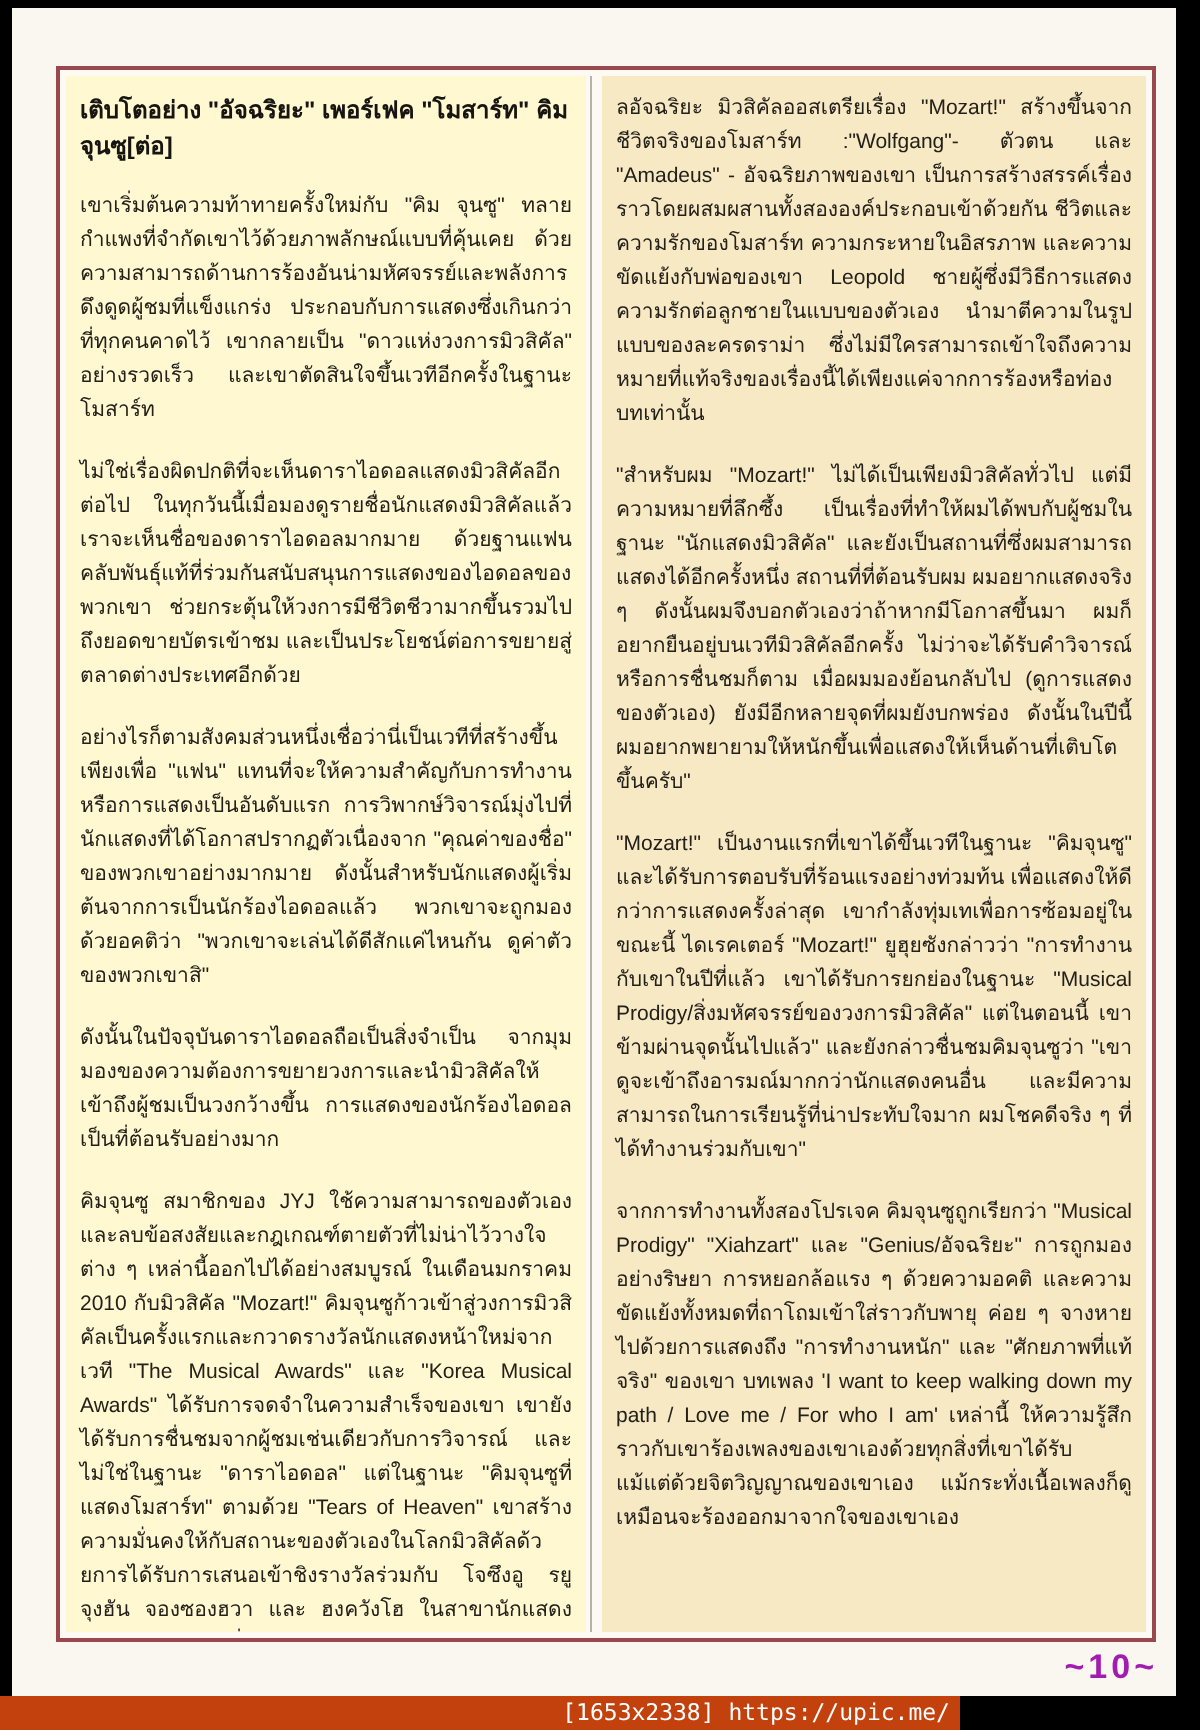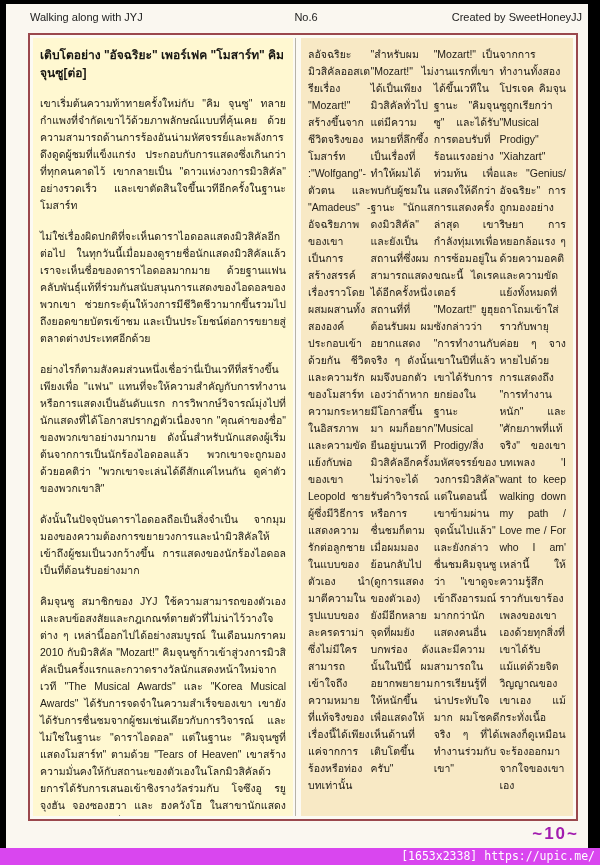--- a/index.html
+++ b/index.html
@@ -19,50 +19,45 @@
   .header .h-right { flex:1; text-align:right; }
 
   .content-box { position:absolute; left:22px; top:29px; width:550px; height:788px;
                  border:2px solid #9a484d; background:#fcfaf3; padding:3px;
                  display:flex; }
 
   .col { overflow:hidden; font-size:10.5px; line-height:17px; text-align:justify;
          color:#23201a; padding:8px 7px 4px 7px; }
   .col p { margin:0 0 14px 0; }
   .col-left  { width:260px; background:#fff8d1; }
-  .col-right { flex:1; background:#f8e9c5; display:flex; flex-direction:row; }
+  .col-right { flex:1; background:#f8e9c5; display:flex; flex-direction:column; }
 
   .divider { width:8px; position:relative; background:#fcfaf3; }
   .divider::after { content:""; position:absolute; left:2px; top:0; bottom:0;
                     width:1px; background:#b7b3a8; }
 
   .article-heading { font-size:12px; font-weight:bold; color:#171511;
                      margin:0 0 13px 0; line-height:18px; text-align:left; }
 
   .closing-line { font-weight:bold; margin:2px 0 10px 0; text-align:left; }
 
   .page-num { position:absolute; right:9px; top:820px;
               font-size:17px; font-weight:bold; letter-spacing:2px; color:#a21caf; }
 
-  .bottom-bar { position:absolute; left:0; bottom:0; width:600px; height:17px;
-                background:#d946ef; color:#fff; text-align:right;
+  .bottom-bar { position:absolute; left:0; bottom:0; width:480px; height:17px;
+                background:#c2410c; color:#fff; text-align:right;
                 font-family:"DejaVu Sans Mono","Liberation Mono",monospace;
                 font-size:11.5px; line-height:16px; padding-right:5px; }
 </style>
 </head>
 <body>
 
 <div class="frame">
   <div class="page">
 
-    <div class="header">
-      <span class="h-left">Walking along with JYJ</span>
-      <span class="h-center">No.6</span>
-      <span class="h-right">Created by SweetHoneyJJ</span>
-    </div>
 
     <div class="content-box">
 
       <div class="col col-left">
         <h2 class="article-heading">เติบโตอย่าง "อัจฉริยะ" เพอร์เฟค "โมสาร์ท" คิมจุนซู[ต่อ]</h2>
         <p>เขาเริ่มต้นความท้าทายครั้งใหม่กับ "คิม จุนซู" ทลายกำแพงที่จำกัดเขาไว้ด้วยภาพลักษณ์แบบที่คุ้นเคย ด้วยความสามารถด้านการร้องอันน่ามหัศจรรย์และพลังการดึงดูดผู้ชมที่แข็งแกร่ง ประกอบกับการแสดงซึ่งเกินกว่าที่ทุกคนคาดไว้ เขากลายเป็น "ดาวแห่งวงการมิวสิคัล" อย่างรวดเร็ว และเขาตัดสินใจขึ้นเวทีอีกครั้งในฐานะโมสาร์ท</p>
         <p>ไม่ใช่เรื่องผิดปกติที่จะเห็นดาราไอดอลแสดงมิวสิคัลอีกต่อไป ในทุกวันนี้เมื่อมองดูรายชื่อนักแสดงมิวสิคัลแล้ว เราจะเห็นชื่อของดาราไอดอลมากมาย ด้วยฐานแฟนคลับพันธุ์แท้ที่ร่วมกันสนับสนุนการแสดงของไอดอลของพวกเขา ช่วยกระตุ้นให้วงการมีชีวิตชีวามากขึ้นรวมไปถึงยอดขายบัตรเข้าชม และเป็นประโยชน์ต่อการขยายสู่ตลาดต่างประเทศอีกด้วย</p>
         <p>อย่างไรก็ตามสังคมส่วนหนึ่งเชื่อว่านี่เป็นเวทีที่สร้างขึ้นเพียงเพื่อ "แฟน" แทนที่จะให้ความสำคัญกับการทำงานหรือการแสดงเป็นอันดับแรก การวิพากษ์วิจารณ์มุ่งไปที่นักแสดงที่ได้โอกาสปรากฏตัวเนื่องจาก "คุณค่าของชื่อ" ของพวกเขาอย่างมากมาย ดังนั้นสำหรับนักแสดงผู้เริ่มต้นจากการเป็นนักร้องไอดอลแล้ว พวกเขาจะถูกมองด้วยอคติว่า "พวกเขาจะเล่นได้ดีสักแค่ไหนกัน ดูค่าตัวของพวกเขาสิ"</p>
         <p>ดังนั้นในปัจจุบันดาราไอดอลถือเป็นสิ่งจำเป็น จากมุมมองของความต้องการขยายวงการและนำมิวสิคัลให้เข้าถึงผู้ชมเป็นวงกว้างขึ้น การแสดงของนักร้องไอดอลเป็นที่ต้อนรับอย่างมาก</p>
         <p>คิมจุนซู สมาชิกของ JYJ ใช้ความสามารถของตัวเองและลบข้อสงสัยและกฎเกณฑ์ตายตัวที่ไม่น่าไว้วางใจต่าง ๆ เหล่านี้ออกไปได้อย่างสมบูรณ์ ในเดือนมกราคม 2010 กับมิวสิคัล "Mozart!" คิมจุนซูก้าวเข้าสู่วงการมิวสิคัลเป็นครั้งแรกและกวาดรางวัลนักแสดงหน้าใหม่จากเวที "The Musical Awards" และ "Korea Musical Awards" ได้รับการจดจำในความสำเร็จของเขา เขายังได้รับการชื่นชมจากผู้ชมเช่นเดียวกับการวิจารณ์ และไม่ใช่ในฐานะ "ดาราไอดอล" แต่ในฐานะ "คิมจุนซูที่แสดงโมสาร์ท" ตามด้วย "Tears of Heaven" เขาสร้างความมั่นคงให้กับสถานะของตัวเองในโลกมิวสิคัลด้วยการได้รับการเสนอเข้าชิงรางวัลร่วมกับ โจซึงอู รยูจุงฮัน จองซองฮวา และ ฮงควังโฮ ในสาขานักแสดงมิวสิคัลชายยอดเยี่ยม</p>

